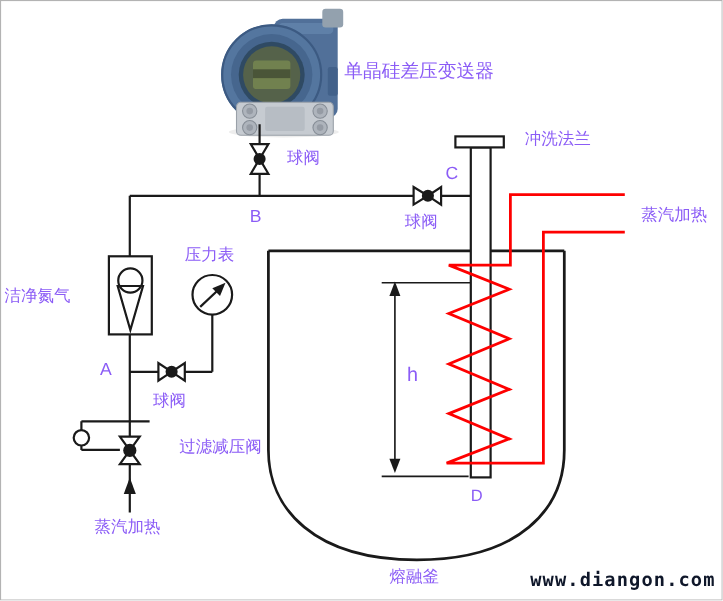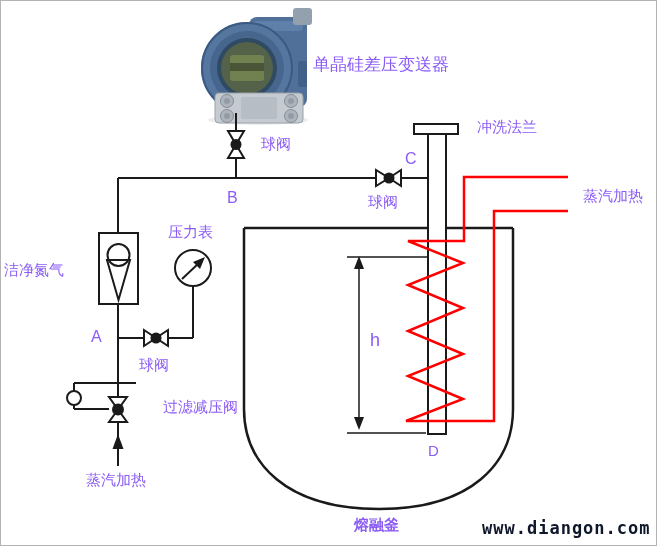--- a/index.html
+++ b/index.html
@@ -174,17 +174,17 @@
   <div class="lbl fs15" style="left:138px;top:355px;">球阀</div>
 
   <div class="lbl fs15" style="left:138px;top:397px;margin-left:24px;">过滤减压阀</div>
 
   <div class="lbl fs15" style="left:85px;top:470px;">蒸汽加热</div>
 
   <div class="lbl fs18" style="left:369px;top:329px;">h</div>
 
   <div class="lbl fs15" style="left:427px;top:441px;">D</div>
 
-  <div class="lbl fs15" style="left:353px;top:515px;font-weight:bold;">熔融釜</div>
+  <div class="lbl fs15" style="left:353px;top:515px;">熔融釜</div>
 
   <div class="lbl watermark" style="left:481px;top:518px;">www.diangon.com</div>
 
 </div>
 
 </body></html>

